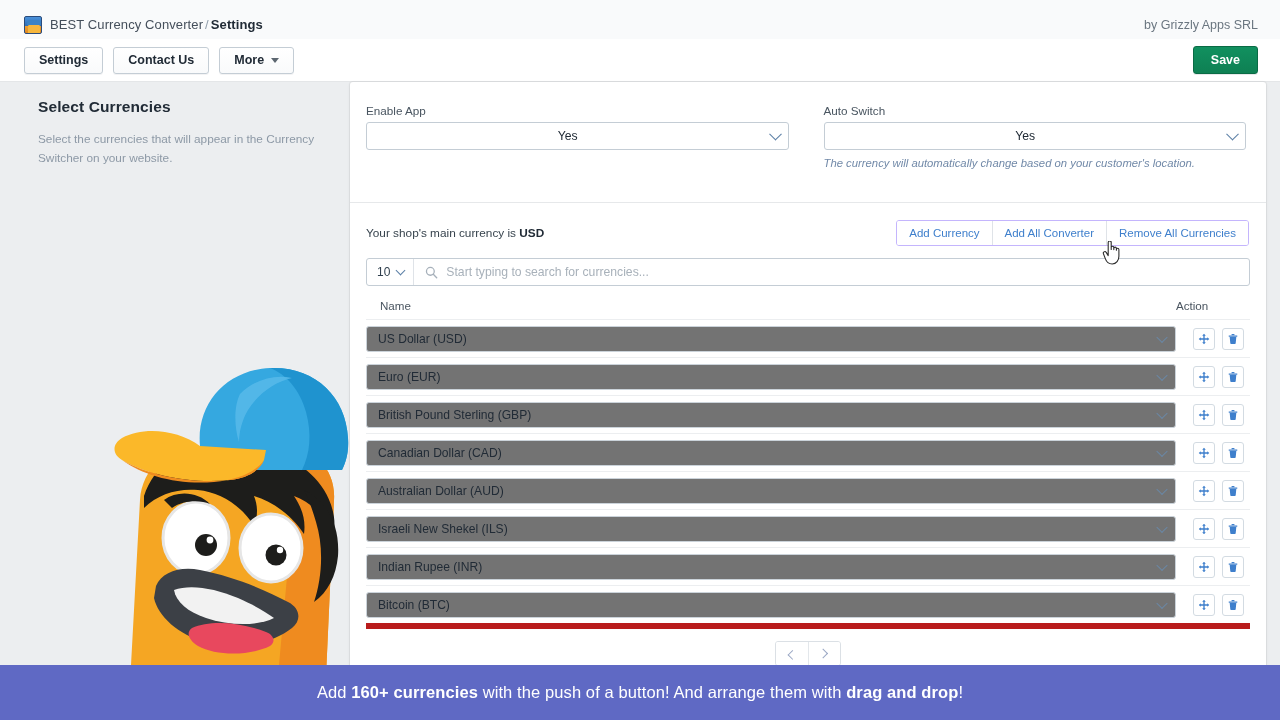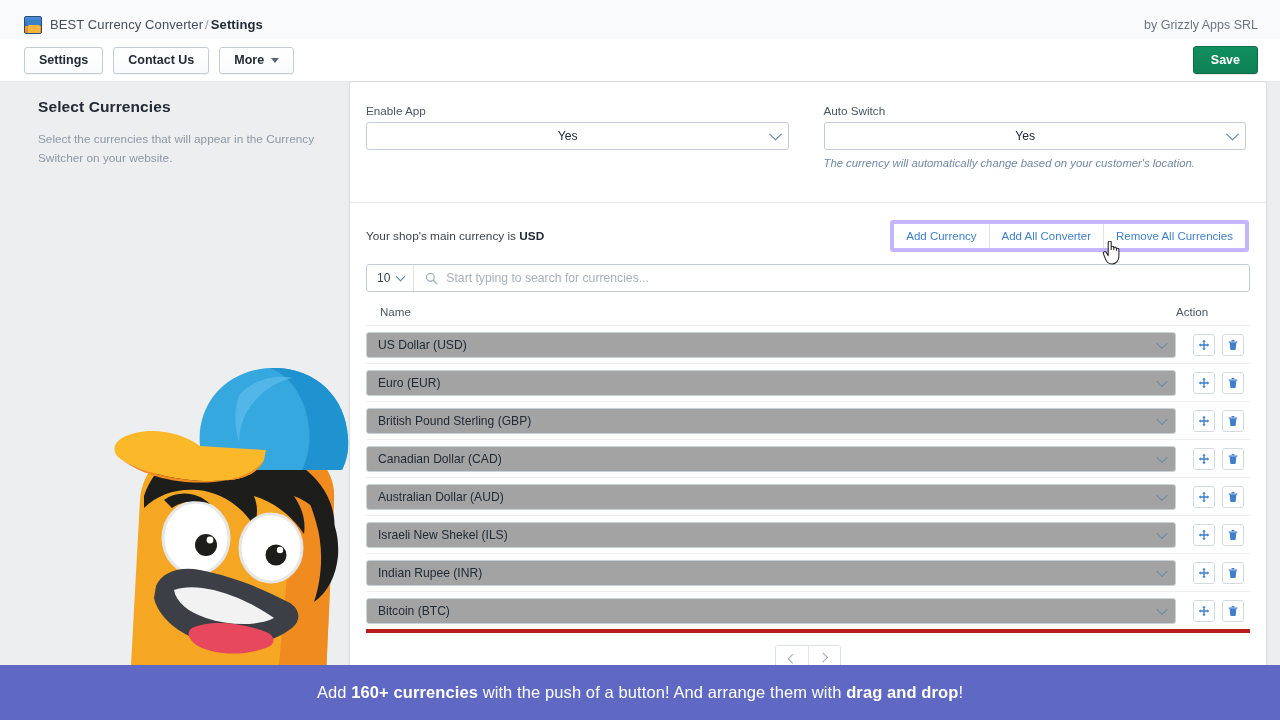--- a/index.html
+++ b/index.html
@@ -179,21 +179,21 @@
     display: flex; align-items: center;
     padding: 17px 17px 0 16px;
   }
   .cur-main {
     font-size: 11.8px; color: #38444e;
   }
   .cur-main b { font-weight: 700; color: #212b36; }
   .btn-group {
     margin-left: auto;
     display: flex;
-    border: 4px solid #c4b5fd;
+    border: 1px solid #c4b5fd;
     border-radius: 3px;
     overflow: hidden;
     background: #ffffff;
   }
   .bg-btn {
     height: 24px; padding: 0 12px;
     background: #ffffff;
     border: none;
     border-left: 1px solid #dfe3e8;
     font-family: "Liberation Sans", sans-serif;
@@ -251,29 +251,29 @@
   }
   .th-action {
     width: 74px; font-size: 11.6px; color: #4a5560;
     text-align: left;
   }
   .row {
     display: flex; align-items: center;
     padding: 6px 0 5px 0;
     border-bottom: 1px solid #eceef0;
   }
-  .row:last-child { border-bottom: 4px solid #b91c1c; justify-content: space-between; }
+  .row:last-child { border-bottom: 6px solid #b91c1c; justify-content: space-between; }
   .row-select-wrap {
     flex: 1; position: relative; min-width: 0;
   }
   .row-select {
     width: 100%; height: 26px;
     border: 1px solid #cbd3da;
     border-radius: 3px;
-    background: #a3a3a3;
+    background: #737373;
     font-size: 12.1px; color: #212b36;
     padding: 0 26px 0 11px;
     display: flex; align-items: center;
     cursor: pointer;
   }
   .row-caret {
     position: absolute; right: 10px; top: 50%;
     width: 8px; height: 8px;
     border-right: 1.5px solid #6b87a4;
     border-bottom: 1.5px solid #6b87a4;

